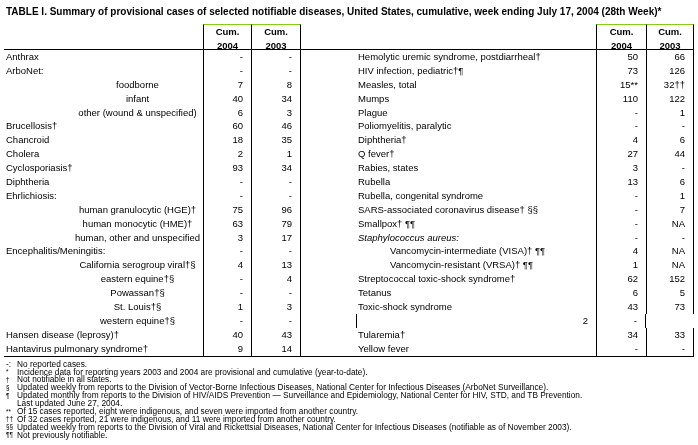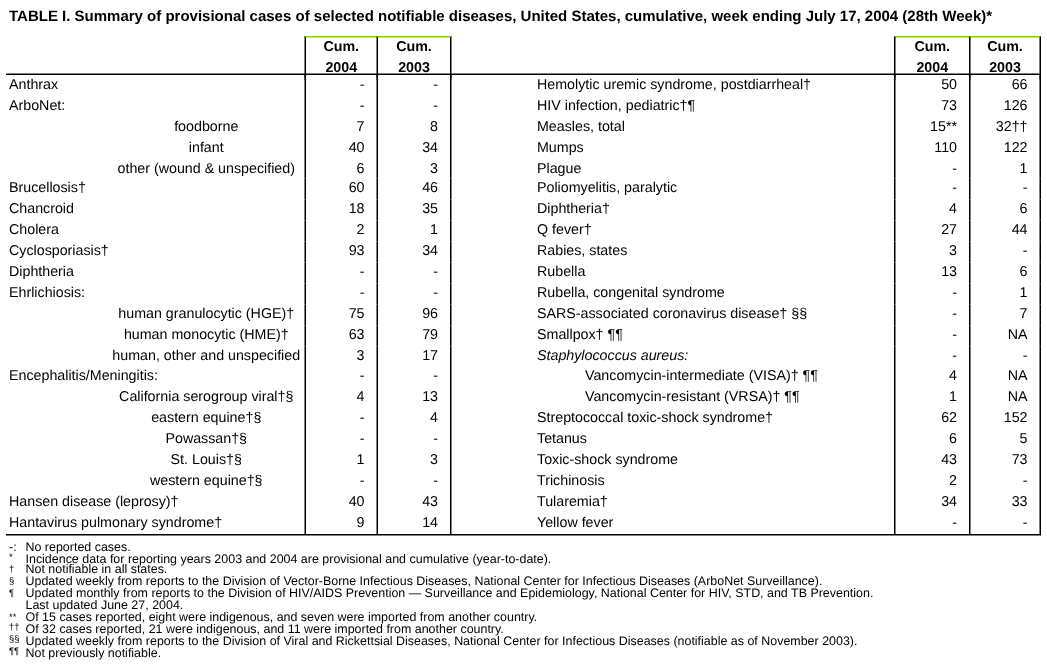--- a/index.html
+++ b/index.html
@@ -229,21 +229,20 @@
           <div class="cell gapcol"></div>
           <div class="cell rname">Toxic-shock syndrome</div>
           <div class="cell val bl">43</div>
           <div class="cell val bl br">73</div>
         </div>
         <div class="trow">
           <div class="cell lname ind-l">western equine†§</div>
           <div class="cell val bl">-</div>
           <div class="cell val bl br">-</div>
           <div class="cell gapcol"></div>
-          <div class="cell rname">Trichinosis</div>
           <div class="cell val bl">2</div>
           <div class="cell val bl br">-</div>
         </div>
         <div class="trow">
           <div class="cell lname">Hansen disease (leprosy)†</div>
           <div class="cell val bl">40</div>
           <div class="cell val bl br">43</div>
           <div class="cell gapcol"></div>
           <div class="cell rname">Tularemia†</div>
           <div class="cell val bl">34</div>

